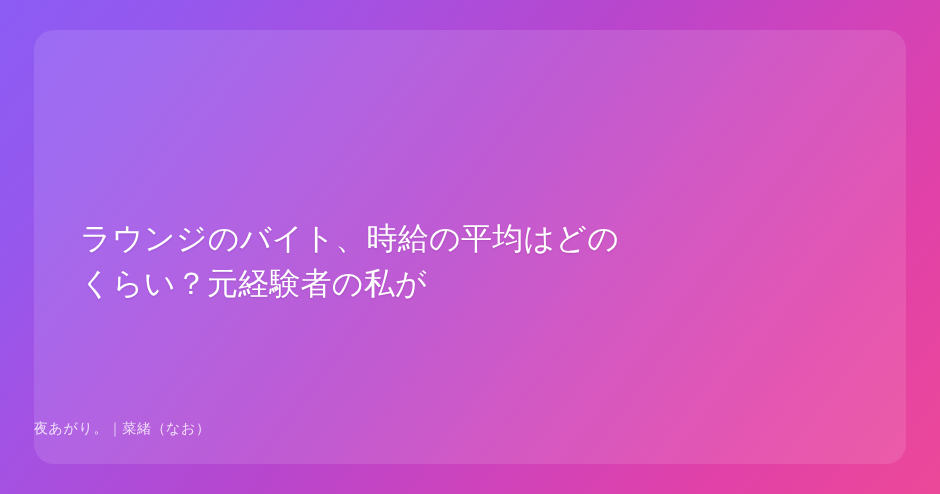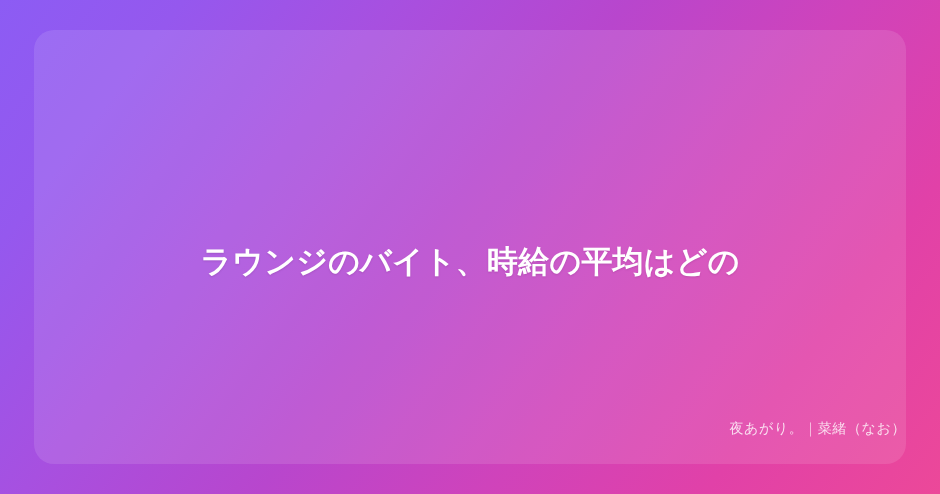--- a/index.html
+++ b/index.html
@@ -47,60 +47,60 @@
     display: flex;
     flex-direction: column;
     align-items: center;
     justify-content: center;
     padding: 28px 46px 0 46px;
   }
 
   
   .ogp-title {
     width: 100%;
-    text-align: center;
     color: #ffffff;
     font-size: 31px;
-    font-weight: bold;
+    font-weight: normal;
     line-height: 45px;
     letter-spacing: 0.2px;
     text-shadow: 0 1px 2px rgba(90, 20, 90, 0.18);
     margin: 0;
   }
   .ogp-title .tline {
     display: block;
     white-space: nowrap;
   }
 
   
   .ogp-footer {
     position: absolute;
     left: 0;
     right: 0;
     bottom: 26px;
-    text-align: right;
+    text-align: left;
     color: rgba(255, 255, 255, 0.80);
     font-size: 14px;
     font-weight: normal;
     letter-spacing: 0.6px;
     line-height: 20px;
   }
   .ogp-footer .sep {
     opacity: 0.85;
   }
 </style>
 </head>
 <body>
 
 <div class="ogp-canvas">
 
   <div class="ogp-card">
 
     <h1 class="ogp-title">
       <span class="tline">ラウンジのバイト、時給の平均はどの</span>
+      <span class="tline">くらい？元経験者の私が</span>
     </h1>
 
     <div class="ogp-footer">
       <span>夜あがり。</span><span class="sep">｜</span><span>菜緒（なお）</span>
     </div>
 
   </div>
 
 </div>
 

